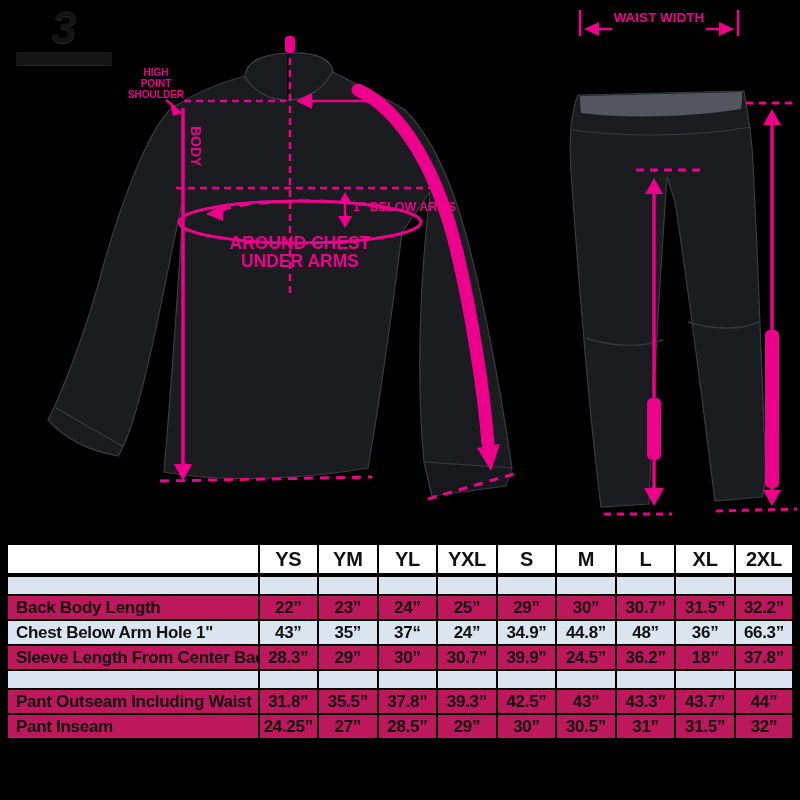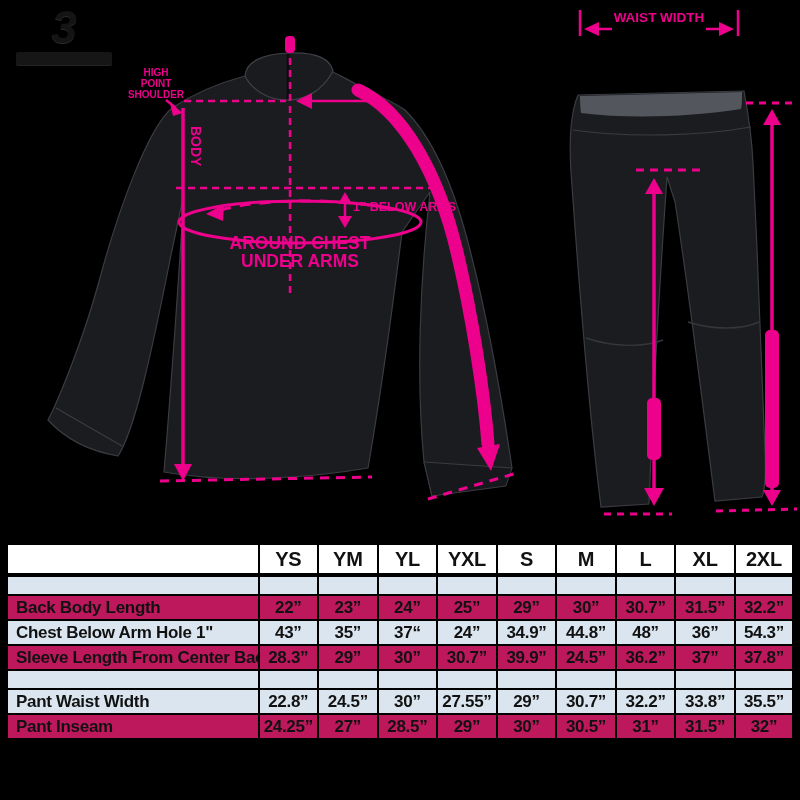--- a/index.html
+++ b/index.html
@@ -192,57 +192,57 @@
           <tr class="shaded">
             <td class="lbl">Chest Below Arm Hole 1"</td>
             <td>43”</td>
             <td>35”</td>
             <td>37“</td>
             <td>24”</td>
             <td>34.9”</td>
             <td>44.8”</td>
             <td>48”</td>
             <td>36”</td>
-            <td>54.3”</td>
+            <td>66.3”</td>
           </tr>
           <tr>
             <td class="lbl">Sleeve Length From Center Back</td>
             <td>28.3”</td>
             <td>29”</td>
             <td>30”</td>
             <td>30.7”</td>
             <td>39.9”</td>
             <td>24.5”</td>
             <td>36.2”</td>
-            <td>37”</td>
+            <td>18”</td>
             <td>37.8”</td>
           </tr>
           <tr class="spacer">
             <td></td>
             <td></td>
             <td></td>
             <td></td>
             <td></td>
             <td></td>
             <td></td>
             <td></td>
             <td></td>
             <td></td>
           </tr>
-          <tr class="shaded">
-            <td class="lbl">Pant Waist Width</td>
-            <td>22.8”</td>
-            <td>24.5”</td>
-            <td>30”</td>
-            <td>27.55”</td>
-            <td>29”</td>
-            <td>30.7”</td>
-            <td>32.2”</td>
-            <td>33.8”</td>
+          <tr>
+            <td class="lbl">Pant Outseam Including Waist</td>
+            <td>31.8”</td>
             <td>35.5”</td>
+            <td>37.8”</td>
+            <td>39.3”</td>
+            <td>42.5”</td>
+            <td>43”</td>
+            <td>43.3”</td>
+            <td>43.7”</td>
+            <td>44”</td>
           </tr>
           <tr>
             <td class="lbl">Pant Inseam</td>
             <td>24.25”</td>
             <td>27”</td>
             <td>28.5”</td>
             <td>29”</td>
             <td>30”</td>
             <td>30.5”</td>
             <td>31”</td>

